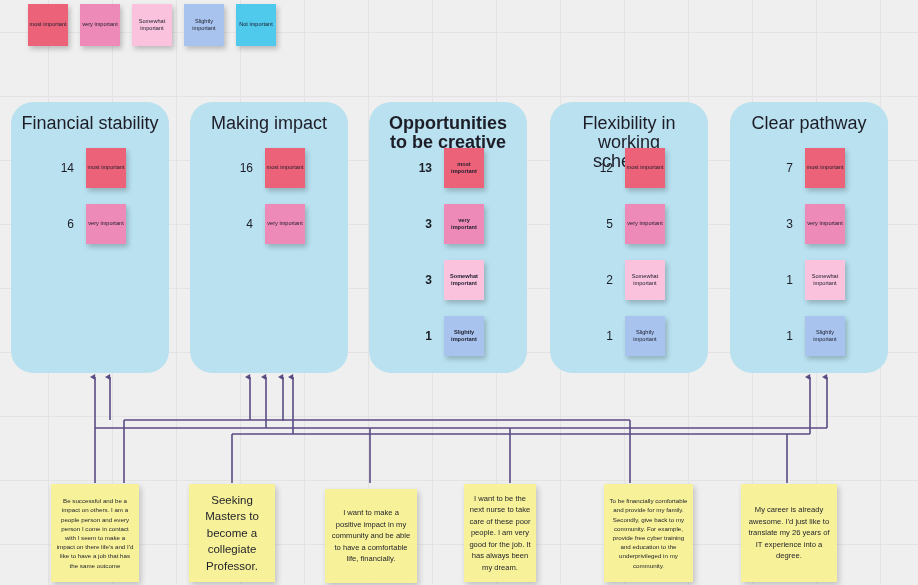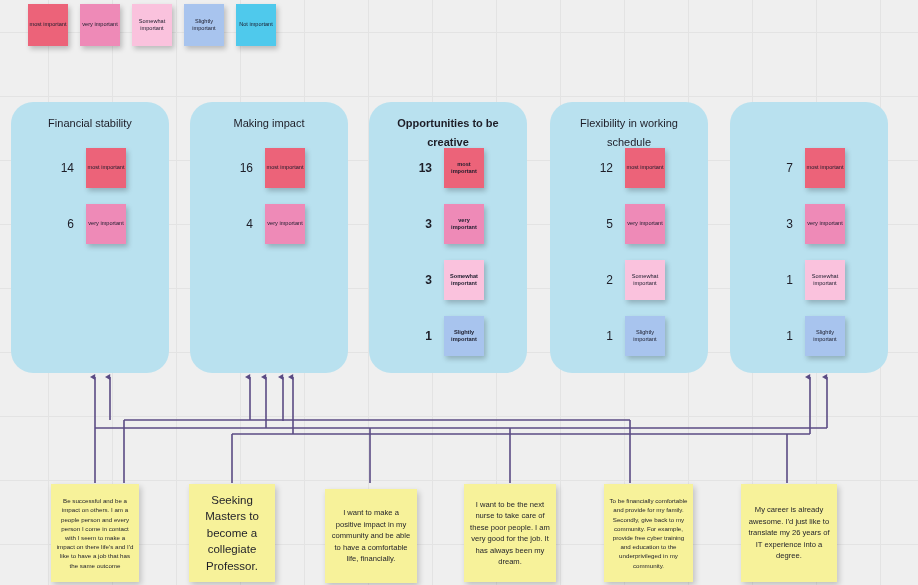--- a/index.html
+++ b/index.html
@@ -70,21 +70,21 @@
     height: 271px;
     width: 158px;
     z-index: 2;
   }
   .col-title {
     position: absolute;
     left: 10px;
     right: 10px;
     top: 12px;
     text-align: center;
-    font-size: 11px;
+    font-size: 18px;
     line-height: 19px;
     color: #1d1d27;
   }
   .rows {
     position: absolute;
     left: 0;
     right: 0;
     top: 44px;
   }
   .row {
@@ -294,20 +294,21 @@
       <div class="row">
         <div class="count">1</div>
         <div class="note c-slightly">
           <span>Slightly important</span>
         </div>
       </div>
     </div>
   </div>
 
   <div class="col" id="col-4">
+    <div class="col-title">Clear pathway</div>
     <div class="rows">
       <div class="row">
         <div class="count">7</div>
         <div class="note c-most">
           <span>most important</span>
         </div>
       </div>
       <div class="row">
         <div class="count">3</div>
         <div class="note c-very">
@@ -334,21 +335,21 @@
   </div>
 
   <div class="ynote yn-big" style="left:189px; top:484px; width:86px; height:98px;">
     <span>Seeking Masters to become a collegiate Professor.</span>
   </div>
 
   <div class="ynote yn-mid" style="left:325px; top:489px; width:92px; height:94px;">
     <span>I want to make a positive impact in my community and be able to have a comfortable life, financially.</span>
   </div>
 
-  <div class="ynote yn-mid" style="left:464px; top:484px; width:92px; height:98px;">
+  <div class="ynote yn-mid" style="left:464px; top:484px; width:72px; height:98px;">
     <span>I want to be the next nurse to take care of these poor people. I am very good for the job. It has always been my dream.</span>
   </div>
 
   <div class="ynote yn-small" style="left:604px; top:484px; width:89px; height:98px;">
     <span>To be financially comfortable and provide for my family. Secondly, give back to my community. For example, provide free cyber training and education to the underprivileged in my community.</span>
   </div>
 
   <div class="ynote yn-mid" style="left:741px; top:484px; width:96px; height:98px;">
     <span>My career is already awesome. I'd just like to translate my 26 years of IT experience into a degree.</span>
   </div>

